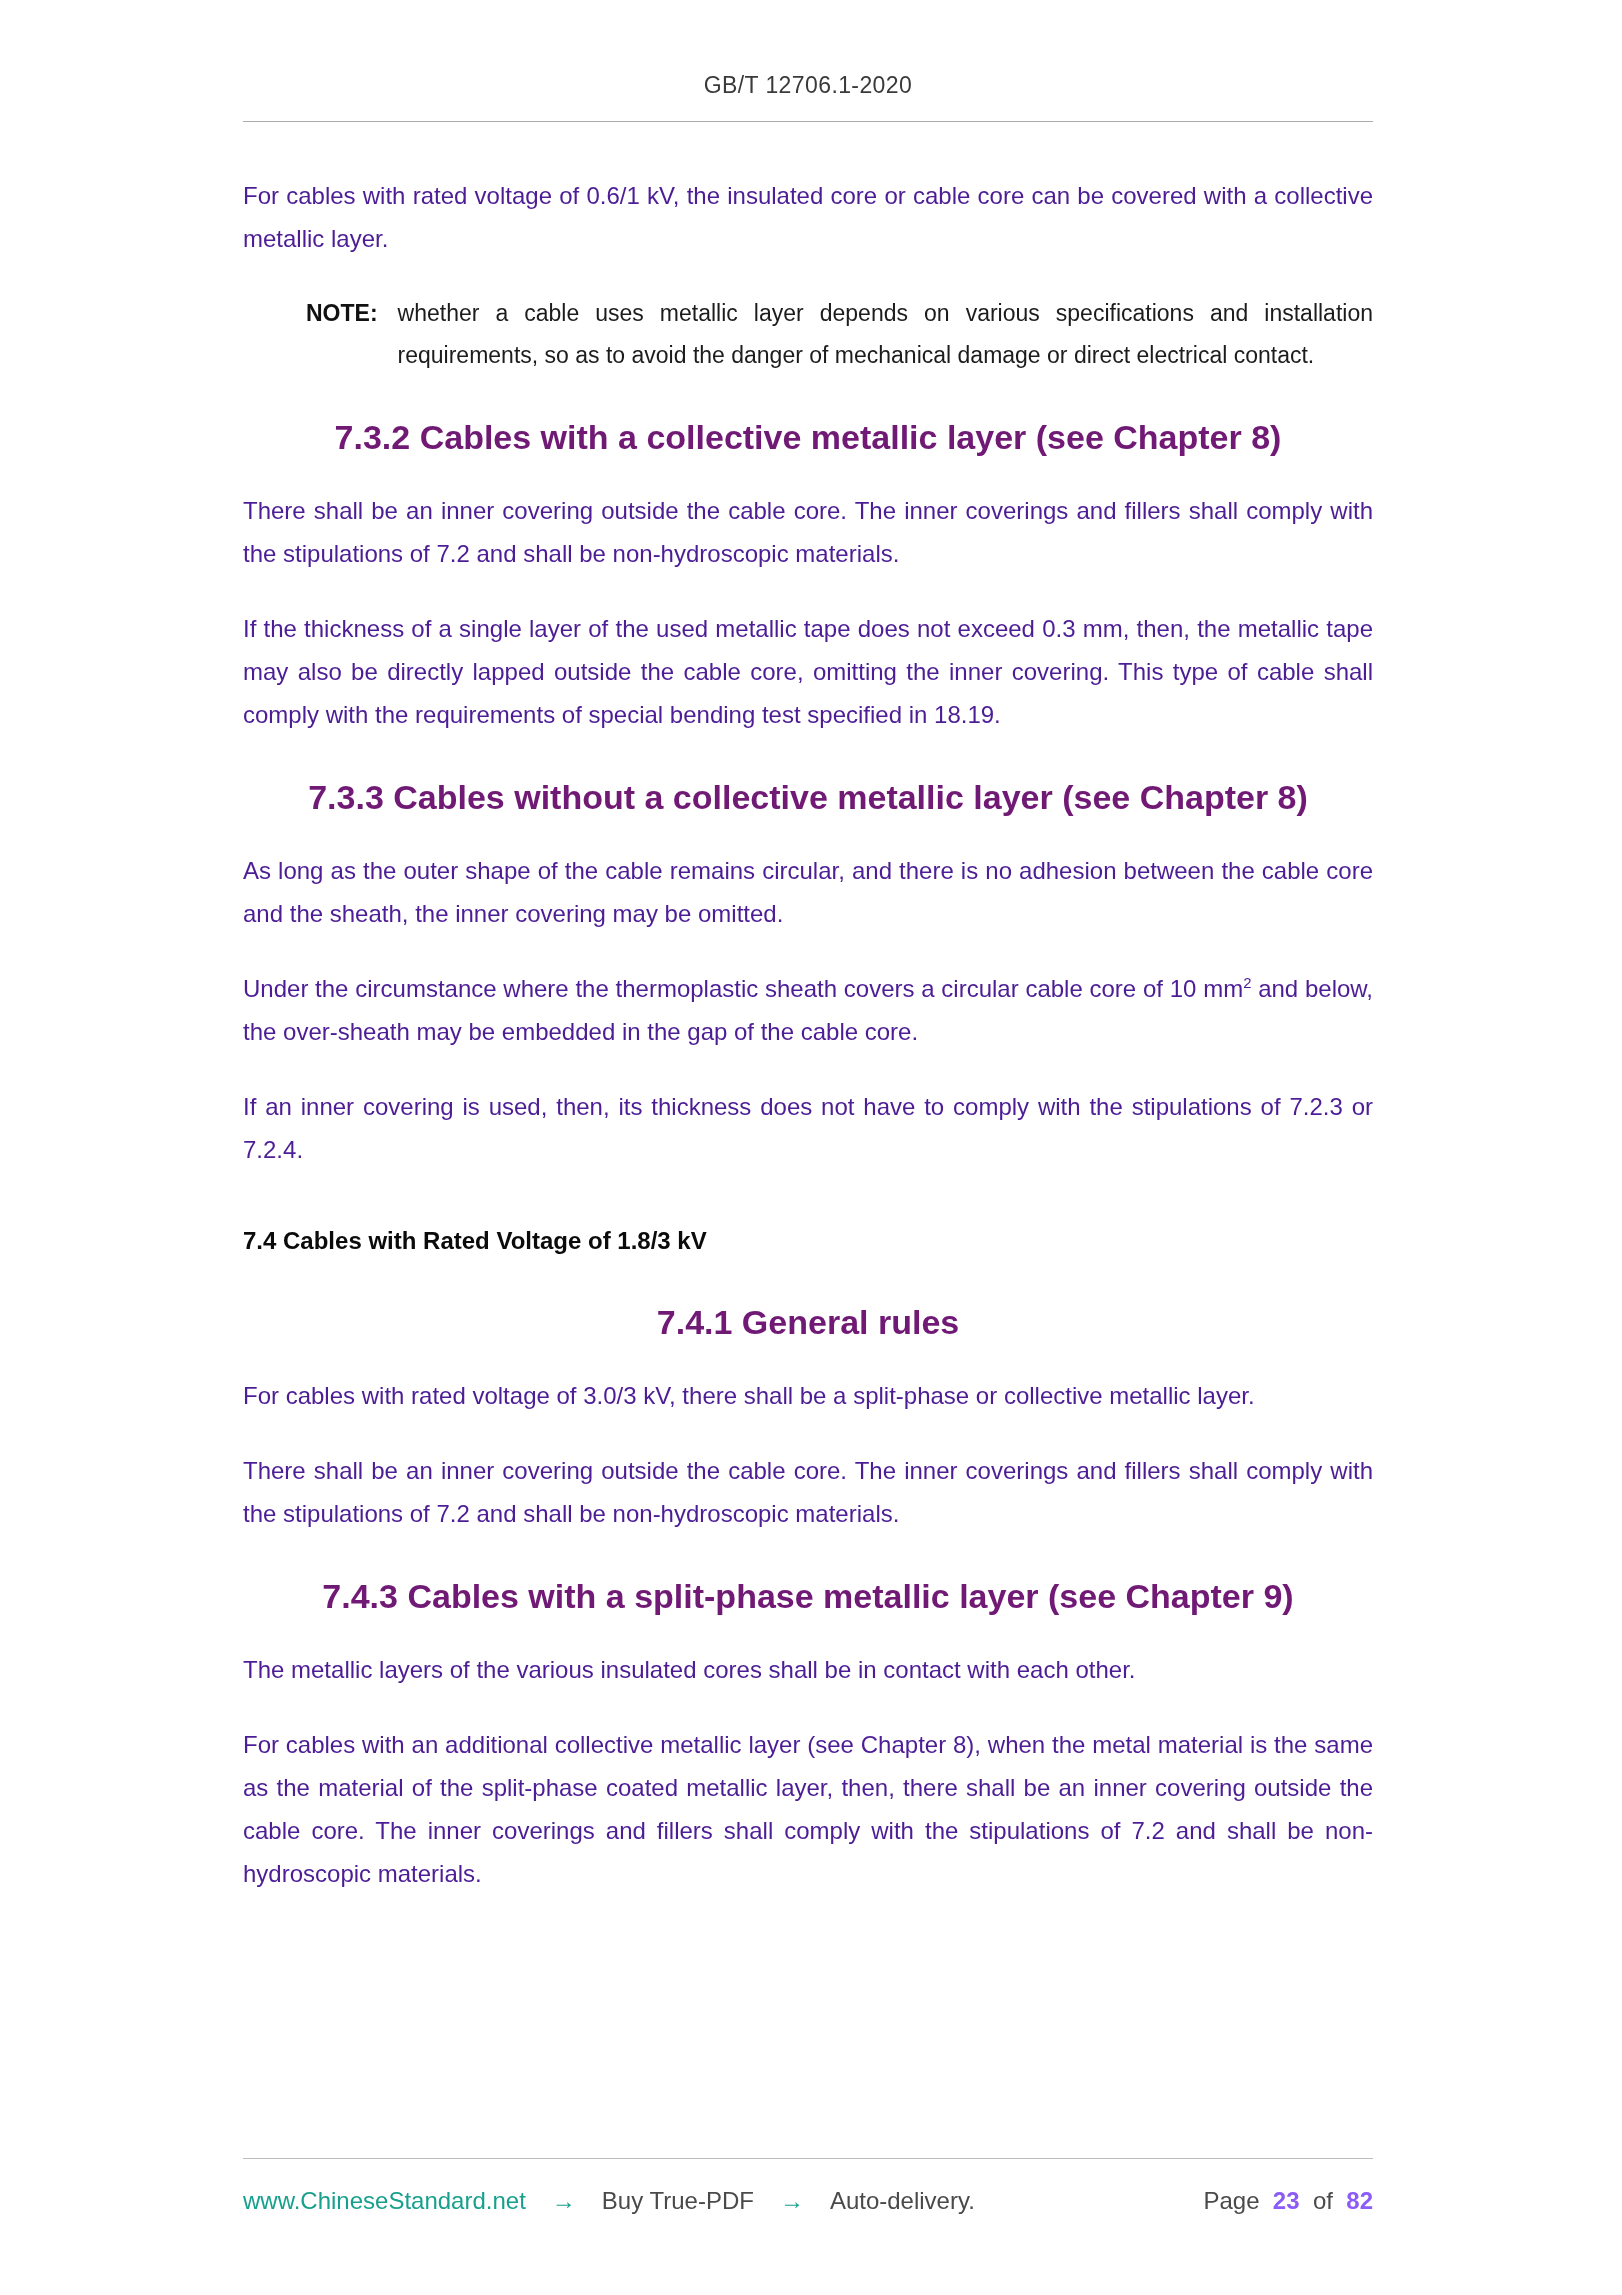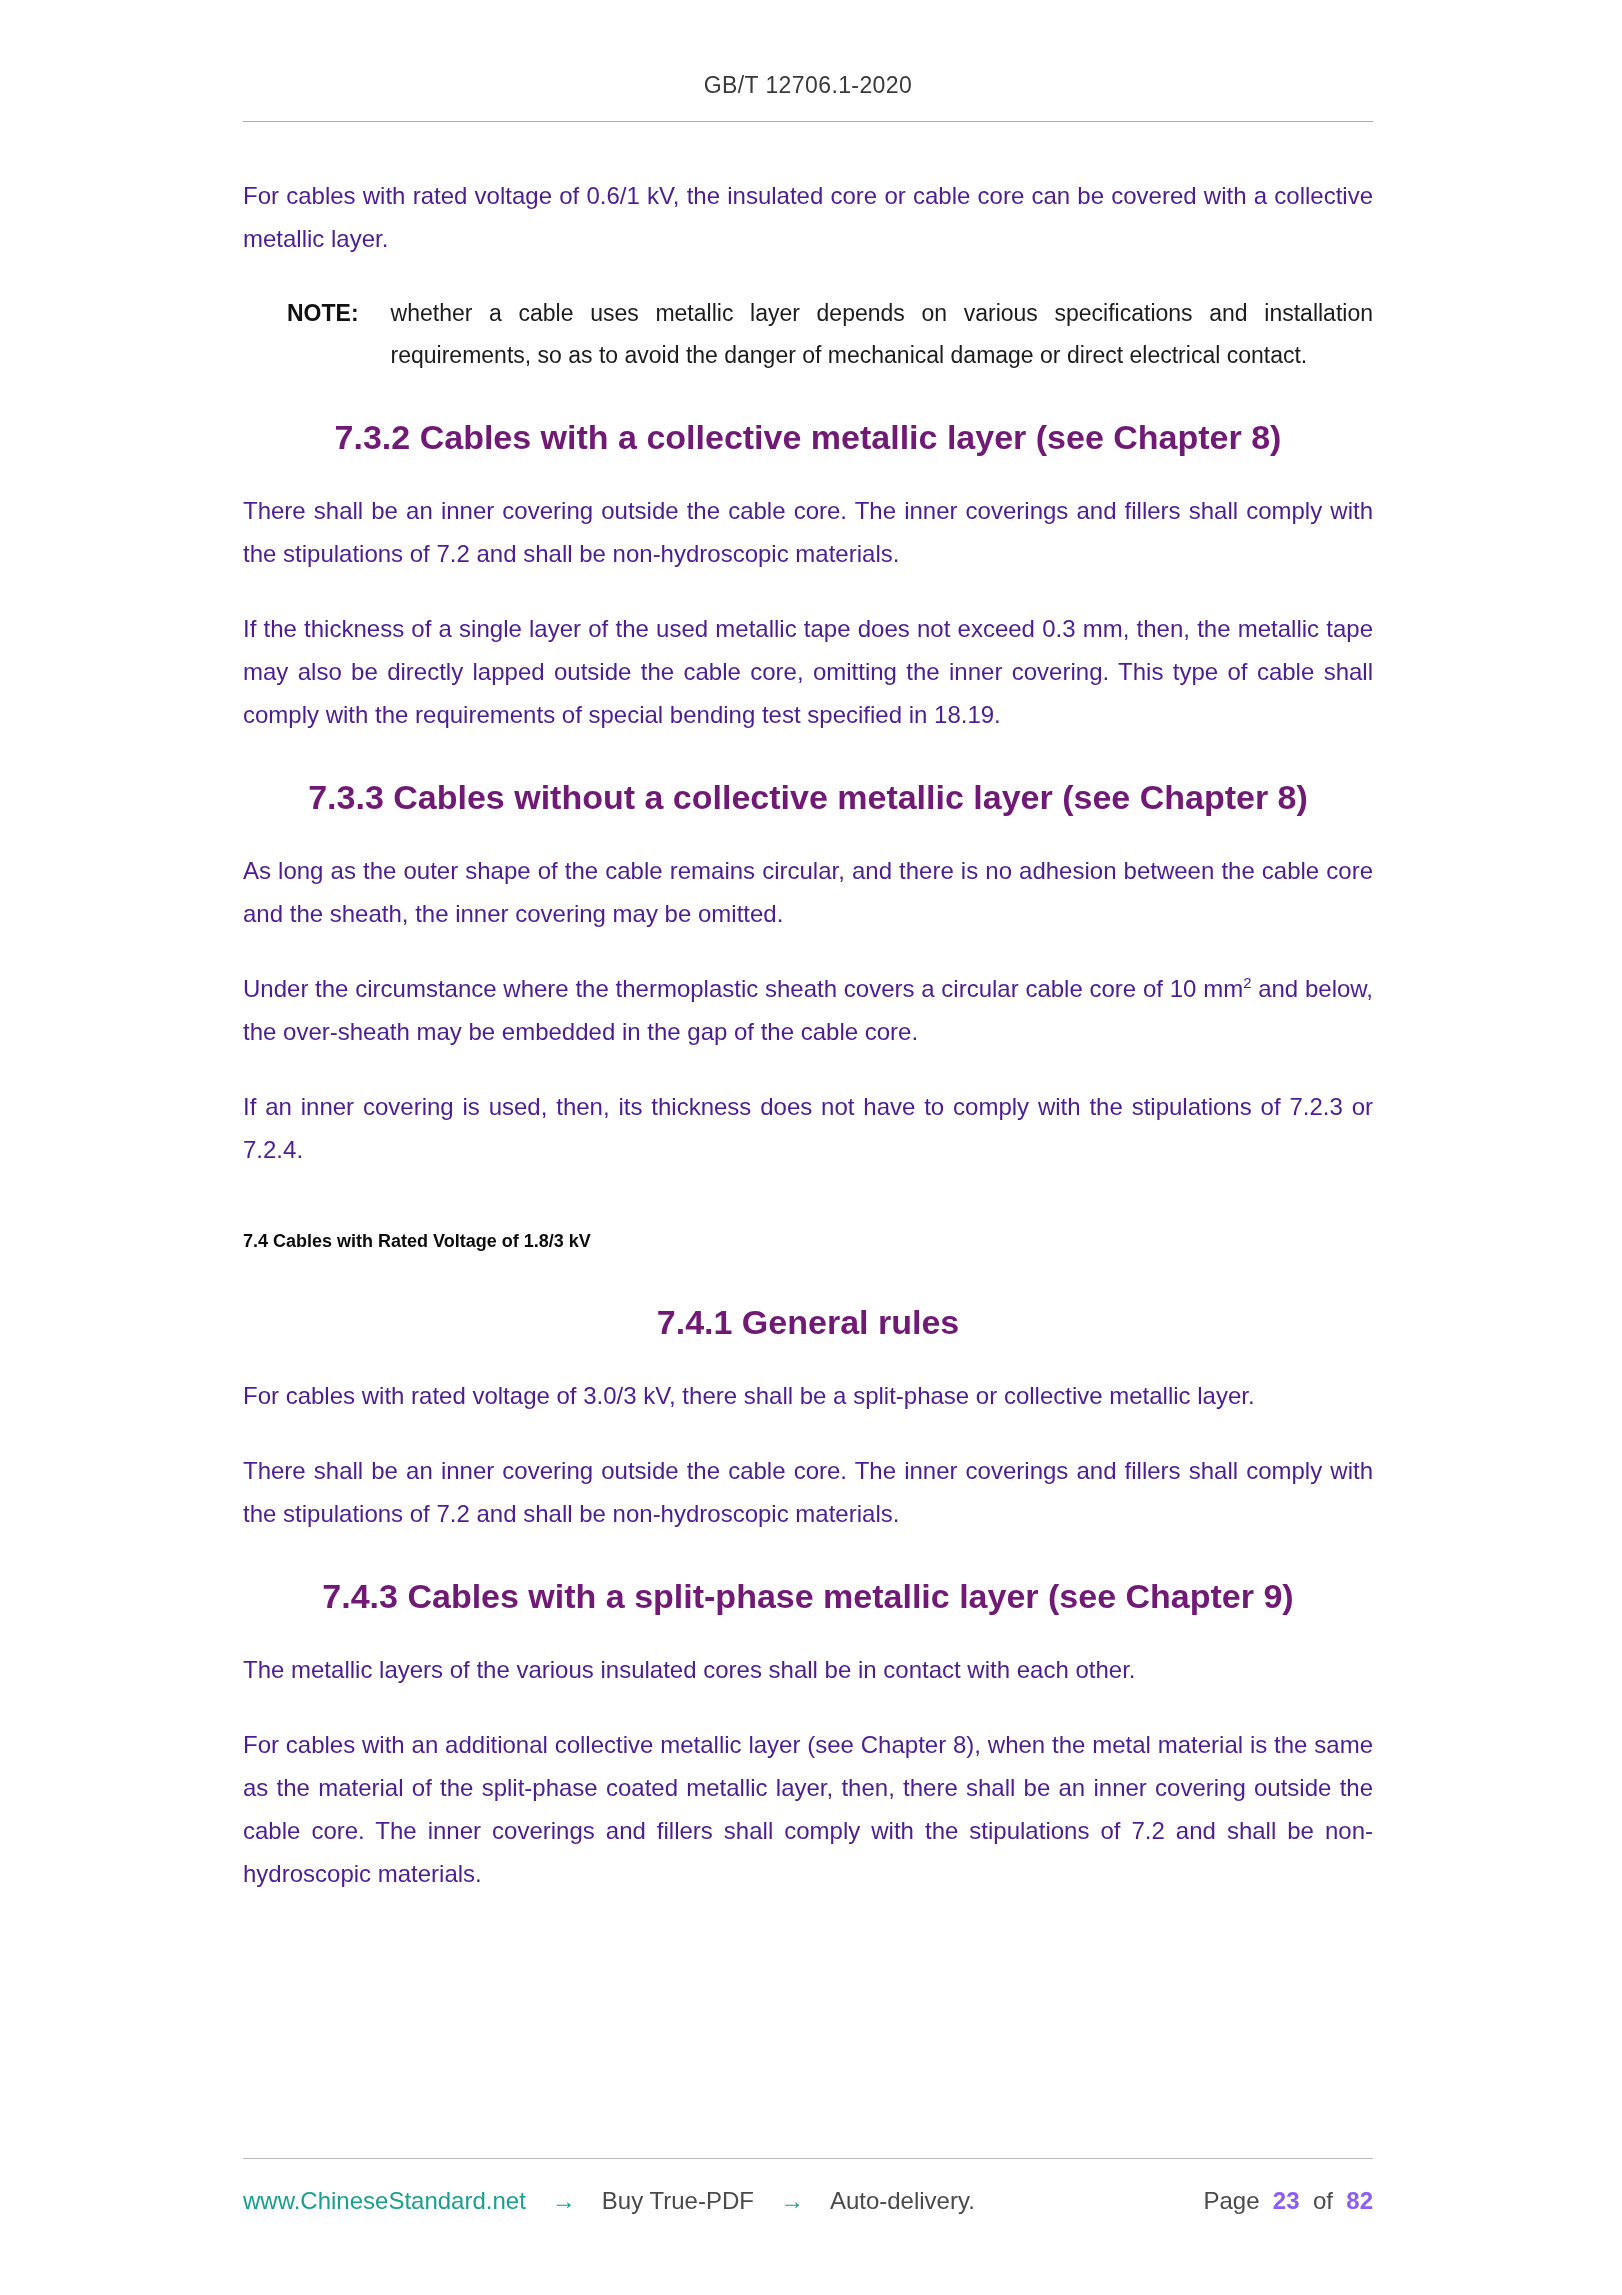--- a/index.html
+++ b/index.html
@@ -39,45 +39,44 @@
   }
   p.body-para {
     font-size: 24px;
     line-height: 43px;
     text-align: justify;
     margin-bottom: 32px;
     color: #4c1d95;
   }
   .note {
     display: flex;
-    margin: 0 0 37px 44px;
+    margin: 0 0 37px 63px;
     font-size: 23px;
     line-height: 42px;
-    gap: 12px;
   }
   .note-label {
     font-weight: bold;
     flex: 0 0 auto;
     margin-right: 20px;
     color: #111;
   }
   .note-text {
     text-align: justify;
     color: #1c1c1c;
   }
   h3.sub-heading {
     font-size: 34px;
     line-height: 37px;
     font-weight: bold;
     color: #701a75;
     margin: 43px 0 33px 0;
     text-align: center;
   }
   h2.section-heading {
-    font-size: 18px;
+    font-size: 24px;
     line-height: 40px;
     font-weight: bold;
     color: #0b0b0b;
     margin: 50px 0 37px 0;
   }
   sup.sq {
     font-size: 0.62em;
     vertical-align: super;
     line-height: 0;
   }

